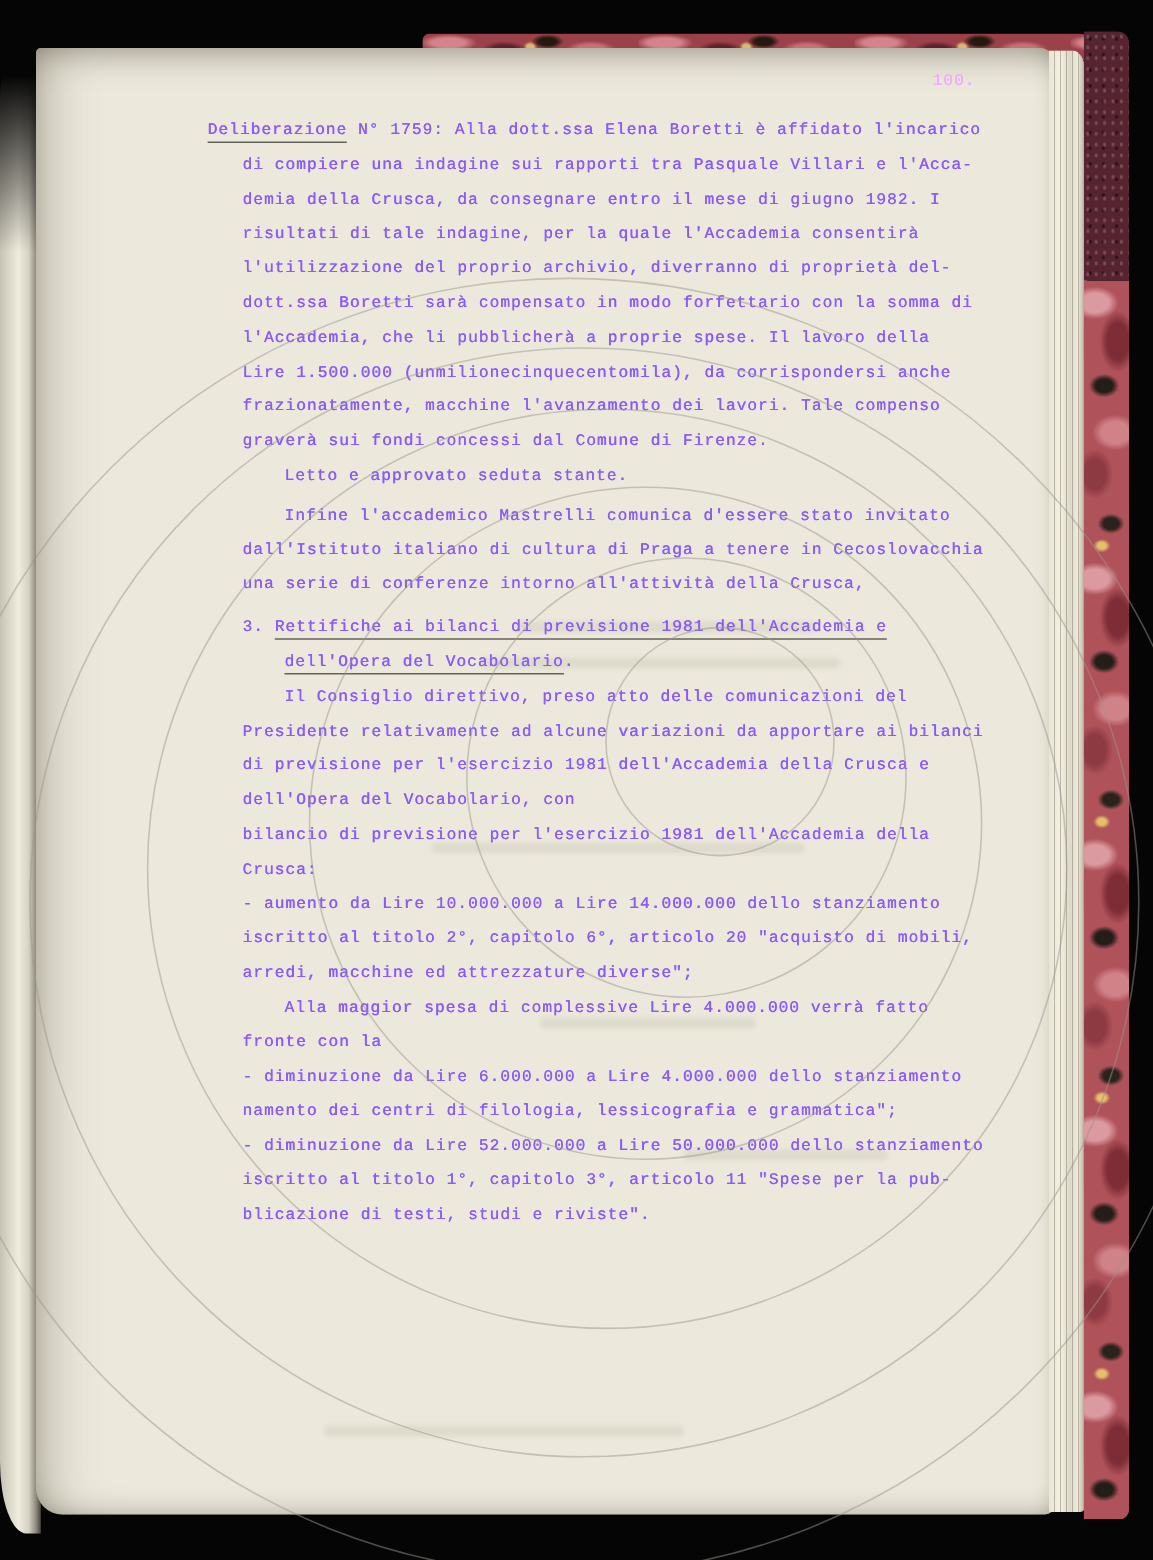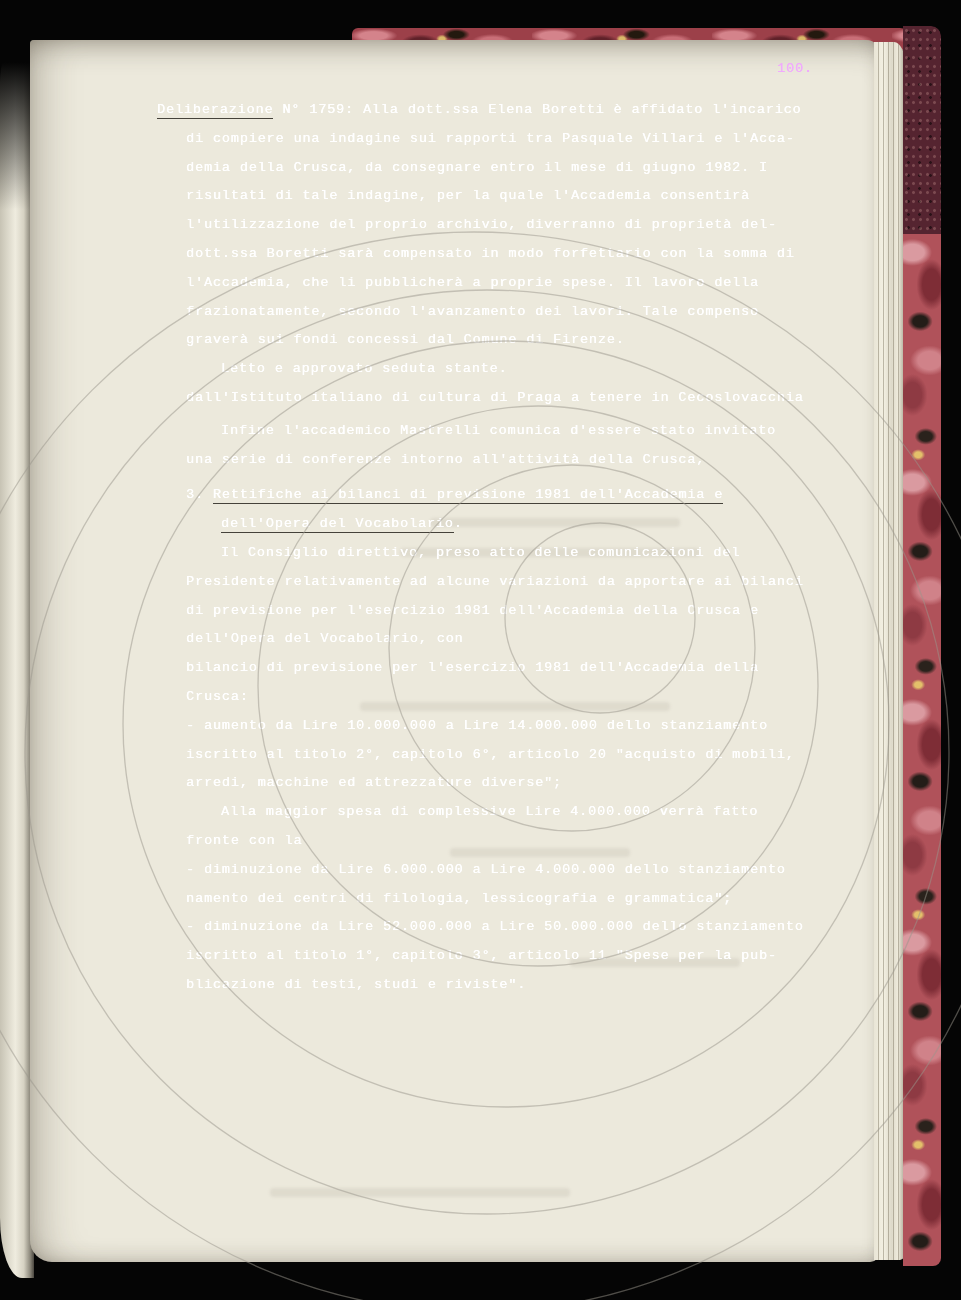--- a/index.html
+++ b/index.html
@@ -74,22 +74,22 @@
     background-size:180px 100%;background-repeat:repeat-x;
     border-radius:6px 8px 0 0;
   }
   
   #page-number{
     position:absolute;left:777px;top:61px;
     font-size:13.5px;color:#f0abfc;letter-spacing:.85px;
     text-shadow:.3px 0 0 currentColor;
   }
   #text-block{
-    position:absolute;left:157px;top:96px;width:660px;
-    font-size:13.5px;color:#ffffff;letter-spacing:.85px;
+    position:absolute;left:173px;top:96px;width:660px;
+    font-size:13.5px;color:#8b5cf6;letter-spacing:.85px;
     text-shadow:.3px 0 0 currentColor;
   }
   .line{height:28.8px;line-height:28.8px;white-space:pre;}
   .i1{margin-left:29px;}
   .i2{margin-left:64px;}
   .und{border-bottom:1.4px solid #45423a;padding-bottom:1px;}
   
   .bleed{
     position:absolute;height:9px;border-radius:4px;
     background:rgba(104,96,76,.10);filter:blur(1.6px);
@@ -127,25 +127,26 @@
   <div id="page-number">100.</div>
 
   <div id="text-block">
       <div class="line i0"><span class="und">Deliberazione</span><span> N° 1759: Alla dott.ssa Elena Boretti è affidato l'incarico</span></div>
       <div class="line i1"><span>di compiere una indagine sui rapporti tra Pasquale Villari e l'Acca-</span></div>
       <div class="line i1"><span>demia della Crusca, da consegnare entro il mese di giugno 1982. I</span></div>
       <div class="line i1"><span>risultati di tale indagine, per la quale l'Accademia consentirà</span></div>
       <div class="line i1"><span>l'utilizzazione del proprio archivio, diverranno di proprietà del-</span></div>
       <div class="line i1"><span>dott.ssa Boretti sarà compensato in modo forfettario con la somma di</span></div>
       <div class="line i1"><span>l'Accademia, che li pubblicherà a proprie spese. Il lavoro della</span></div>
-      <div class="line i1"><span>frazionatamente, secondo l'avanzamento dei lavori. Tale compenso</span></div>
+      <div class="line i1"><span>Lire 1.500.000 (unmilionecinquecentomila), da corrispondersi anche</span></div>
+      <div class="line i1"><span>frazionatamente, macchine l'avanzamento dei lavori. Tale compenso</span></div>
       <div class="line i1"><span>graverà sui fondi concessi dal Comune di Firenze.</span></div>
       <div class="line i2"><span>Letto e approvato seduta stante.</span></div>
+      <div class="line i2" style="margin-top: 4px;"><span>Infine l'accademico Mastrelli comunica d'essere stato invitato</span></div>
       <div class="line i1"><span>dall'Istituto italiano di cultura di Praga a tenere in Cecoslovacchia</span></div>
-      <div class="line i2" style="margin-top: 4px;"><span>Infine l'accademico Mastrelli comunica d'essere stato invitato</span></div>
       <div class="line i1"><span>una serie di conferenze intorno all'attività della Crusca,</span></div>
       <div class="line i1" style="margin-top: 7px;"><span>3. </span><span class="und">Rettifiche ai bilanci di previsione 1981 dell'Accademia e</span></div>
       <div class="line i2"><span class="und">dell'Opera del Vocabolario</span><span>.</span></div>
       <div class="line i2"><span>Il Consiglio direttivo, preso atto delle comunicazioni del</span></div>
       <div class="line i1"><span>Presidente relativamente ad alcune variazioni da apportare ai bilanci</span></div>
       <div class="line i1"><span>di previsione per l'esercizio 1981 dell'Accademia della Crusca e</span></div>
       <div class="line i1"><span>dell'Opera del Vocabolario, con</span></div>
       <div class="line i1"><span>bilancio di previsione per l'esercizio 1981 dell'Accademia della</span></div>
       <div class="line i1"><span>Crusca:</span></div>
       <div class="line i1"><span>- aumento da Lire 10.000.000 a Lire 14.000.000 dello stanziamento</span></div>

